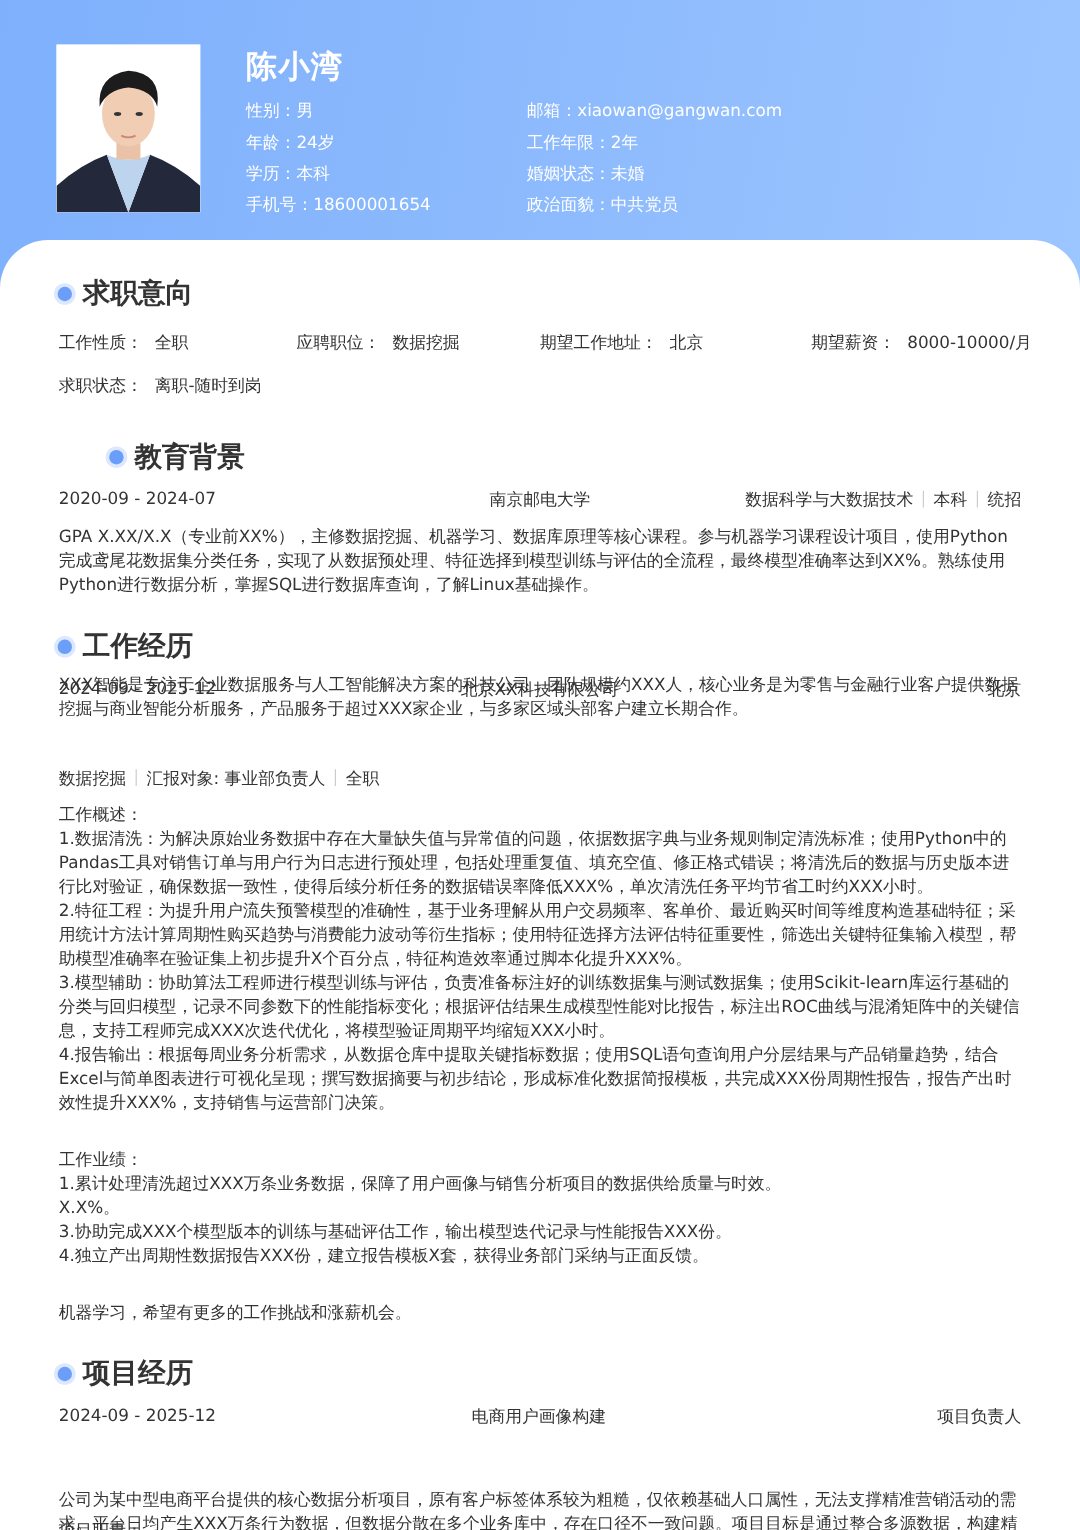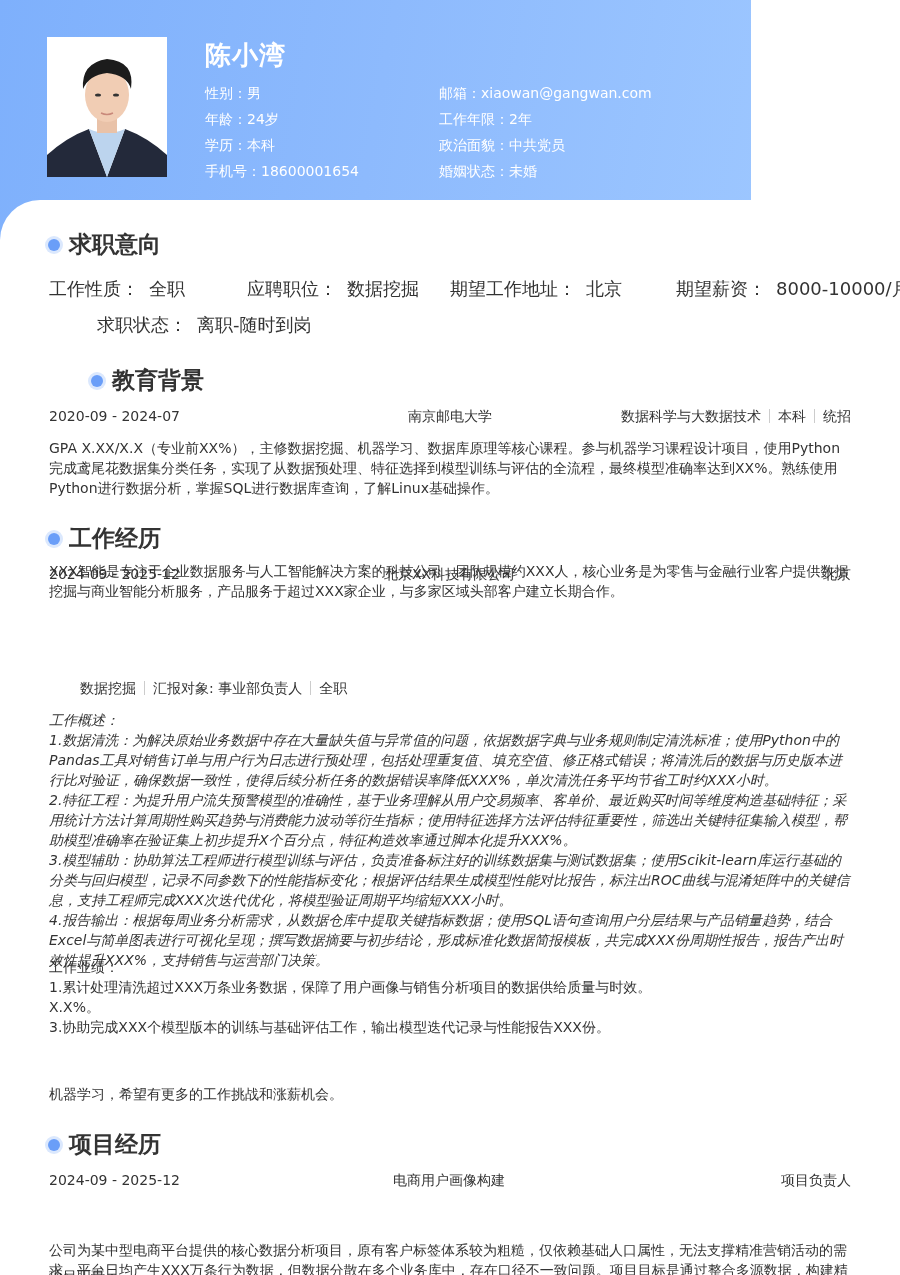--- a/index.html
+++ b/index.html
@@ -1,20 +1,20 @@
 <!DOCTYPE html>
 <html><head>
 <meta charset="utf-8">
 <style>
   * { margin: 0; padding: 0; box-sizing: border-box; }
   html, body { width: 900px; height: 1275px; overflow: hidden; background: #ffffff; }
   body { font-family: "DejaVu Sans", "Liberation Sans", sans-serif; color: #333333; position: relative; }
 
   .header {
-    position: absolute; left: 0; top: 0; width: 751px; height: 240px;
+    position: absolute; left: 0; top: 0; width: 900px; height: 240px;
     background: linear-gradient(100deg, #7eb0fc 0%, #8dbafd 50%, #9cc6ff 100%);
   }
   .photo {
     position: absolute; left: 47px; top: 37px; width: 120px; height: 140px;
     background: #ffffff; overflow: hidden;
   }
   .photo svg { display: block; }
   .name {
     position: absolute; left: 205px; top: 38px; font-size: 26px; font-weight: bold;
     color: #ffffff; letter-spacing: 1px;
@@ -38,21 +38,21 @@
     box-shadow: 0 0 0 3px #dbe8fd; margin-right: 9px;
   }
 
   .row { position: absolute; left: 49px; width: 802px; font-size: 14px; color: #333333; white-space: nowrap; }
   .kv .k { color: #333333; }
   .kv .v { margin-left: 10px; }
 
   .para { position: absolute; left: 49px; width: 802px; font-size: 14px; line-height: 20px; color: #333333; }
   .pipe { display: inline-block; width: 1px; height: 14px; background: #cccccc; margin: 0 8px; vertical-align: -2px; }
 
-  .intent-row { position: absolute; left: 49px; font-size: 18px; white-space: nowrap; }
+  .intent-row { position: absolute; left: 49px; font-size: 14px; white-space: nowrap; }
 </style>
 </head>
 <body>
 
 <div class="header">
   <div class="photo">
     <svg width="120" height="140" viewBox="0 0 120 140">
       <rect width="120" height="140" fill="#ffffff"></rect>
 
       <path d="M0 140 L0 118 Q20 100 42 92 L60 140 Z" fill="#23293a"></path>
@@ -77,37 +77,37 @@
   <div class="info-col left">
     <div class="info-row"><span>性别：</span><span>男</span></div>
     <div class="info-row"><span>年龄：</span><span>24岁</span></div>
     <div class="info-row"><span>学历：</span><span>本科</span></div>
     <div class="info-row"><span>手机号：</span><span>18600001654</span></div>
   </div>
 
   <div class="info-col right">
     <div class="info-row"><span>邮箱：</span><span>xiaowan@gangwan.com</span></div>
     <div class="info-row"><span>工作年限：</span><span>2年</span></div>
+    <div class="info-row"><span>婚姻状态：</span><span>未婚</span></div>
     <div class="info-row"><span>政治面貌：</span><span>中共党员</span></div>
-    <div class="info-row"><span>婚姻状态：</span><span>未婚</span></div>
   </div>
 </div>
 
 <div class="card"></div>
 
 <div class="section-title" style="top:229px;">
   <span class="dot"></span>
   <span>求职意向</span>
 </div>
 
 <div class="intent-row kv" style="top:277px; left:49px;"><span class="k">工作性质：</span><span class="v">全职</span></div>
 <div class="intent-row kv" style="top:277px; left:247px;"><span class="k">应聘职位：</span><span class="v">数据挖掘</span></div>
 <div class="intent-row kv" style="top:277px; left:450px;"><span class="k">期望工作地址：</span><span class="v">北京</span></div>
 <div class="intent-row kv" style="top:277px; left:676px;"><span class="k">期望薪资：</span><span class="v">8000-10000/月</span></div>
-<div class="intent-row kv" style="top:313px; left:49px;margin-left:48px;"><span class="k">求职状态：</span><span class="v">离职-随时到岗</span></div>
+<div class="intent-row kv" style="top:313px; left:49px;"><span class="k">求职状态：</span><span class="v">离职-随时到岗</span></div>
 
 <div class="section-title" style="top:365px;padding-left:43px;">
   <span class="dot"></span>
   <span>教育背景</span>
 </div>
 
 <div class="row" style="top:408px;">
   <span style="position:absolute; left:0;">2020-09 - 2024-07</span>
   <span style="position:absolute; left:359px;">南京邮电大学</span>
   <span style="position:absolute; right:0;"><span>数据科学与大数据技术</span><span class="pipe"></span><span>本科</span><span class="pipe"></span><span>统招</span></span>
@@ -121,37 +121,38 @@
 </div>
 
 <div class="row" style="top:566px;">
   <span style="position:absolute; left:0;">2024-09 - 2025-12</span>
   <span style="position:absolute; left:335px;">北京XX科技有限公司</span>
   <span style="position:absolute; right:0;">北京</span>
 </div>
 
 <div class="para" style="top:561px;">XXX智能是专注于企业数据服务与人工智能解决方案的科技公司，团队规模约XXX人，核心业务是为零售与金融行业客户提供数据挖掘与商业智能分析服务，产品服务于超过XXX家企业，与多家区域头部客户建立长期合作。</div>
 
-<div class="row" style="top:680px;margin-left:31px;">
+<div class="row" style="top:640px;">
   <span>数据挖掘</span><span class="pipe"></span><span>汇报对象: 事业部负责人</span><span class="pipe"></span><span>全职</span>
 </div>
 
-<div class="para" style="top:710px;font-style:italic;">
+<div class="para" style="top:669px;">
   <div>工作概述：</div>
   <div>1.数据清洗：为解决原始业务数据中存在大量缺失值与异常值的问题，依据数据字典与业务规则制定清洗标准；使用Python中的Pandas工具对销售订单与用户行为日志进行预处理，包括处理重复值、填充空值、修正格式错误；将清洗后的数据与历史版本进行比对验证，确保数据一致性，使得后续分析任务的数据错误率降低XXX%，单次清洗任务平均节省工时约XXX小时。</div>
   <div>2.特征工程：为提升用户流失预警模型的准确性，基于业务理解从用户交易频率、客单价、最近购买时间等维度构造基础特征；采用统计方法计算周期性购买趋势与消费能力波动等衍生指标；使用特征选择方法评估特征重要性，筛选出关键特征集输入模型，帮助模型准确率在验证集上初步提升X个百分点，特征构造效率通过脚本化提升XXX%。</div>
   <div>3.模型辅助：协助算法工程师进行模型训练与评估，负责准备标注好的训练数据集与测试数据集；使用Scikit-learn库运行基础的分类与回归模型，记录不同参数下的性能指标变化；根据评估结果生成模型性能对比报告，标注出ROC曲线与混淆矩阵中的关键信息，支持工程师完成XXX次迭代优化，将模型验证周期平均缩短XXX小时。</div>
   <div>4.报告输出：根据每周业务分析需求，从数据仓库中提取关键指标数据；使用SQL语句查询用户分层结果与产品销量趋势，结合Excel与简单图表进行可视化呈现；撰写数据摘要与初步结论，形成标准化数据简报模板，共完成XXX份周期性报告，报告产出时效性提升XXX%，支持销售与运营部门决策。</div>
 </div>
 
 <div class="para" style="top:957px;">
   <div>工作业绩：</div>
   <div>1.累计处理清洗超过XXX万条业务数据，保障了用户画像与销售分析项目的数据供给质量与时效。</div>
   <div>X.X%。</div>
   <div>3.协助完成XXX个模型版本的训练与基础评估工作，输出模型迭代记录与性能报告XXX份。</div>
+  <div>4.独立产出周期性数据报告XXX份，建立报告模板X套，获得业务部门采纳与正面反馈。</div>
 </div>
 
 <div class="para" style="top:1084px;">机器学习，希望有更多的工作挑战和涨薪机会。</div>
 
 <div class="section-title" style="top:1129px;">
   <span class="dot"></span>
   <span>项目经历</span>
 </div>
 
 <div class="row" style="top:1172px;">

